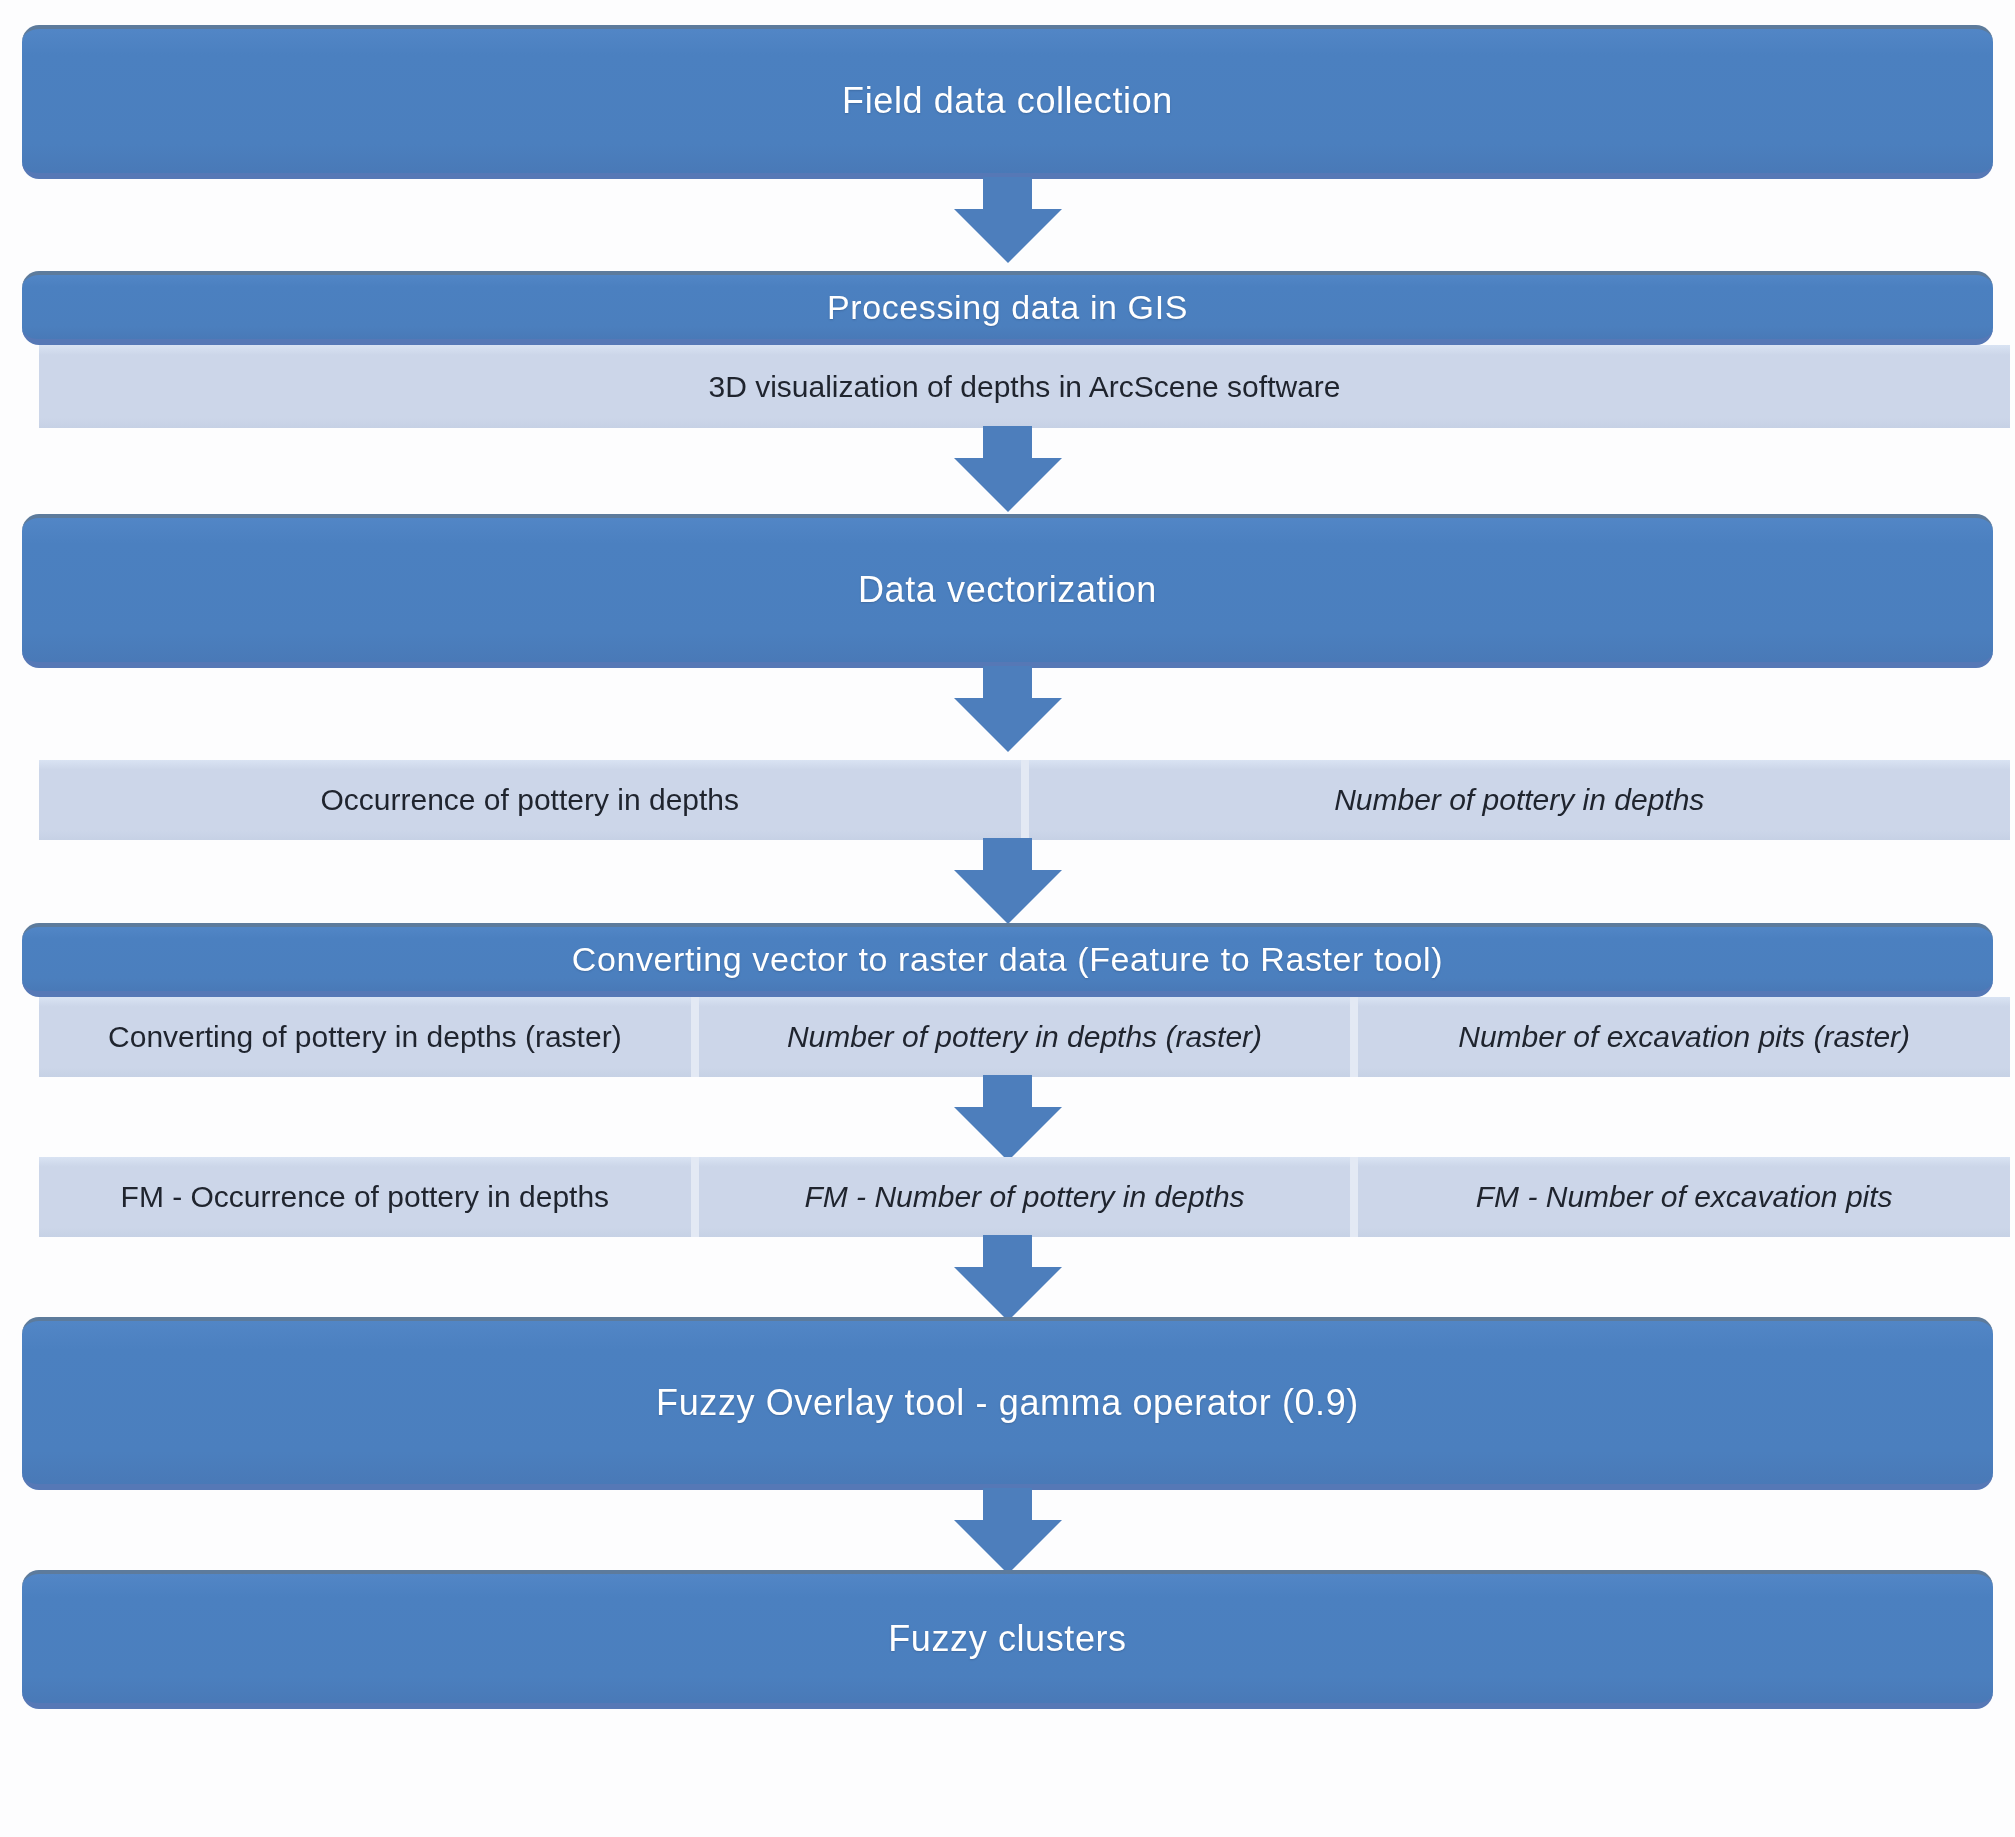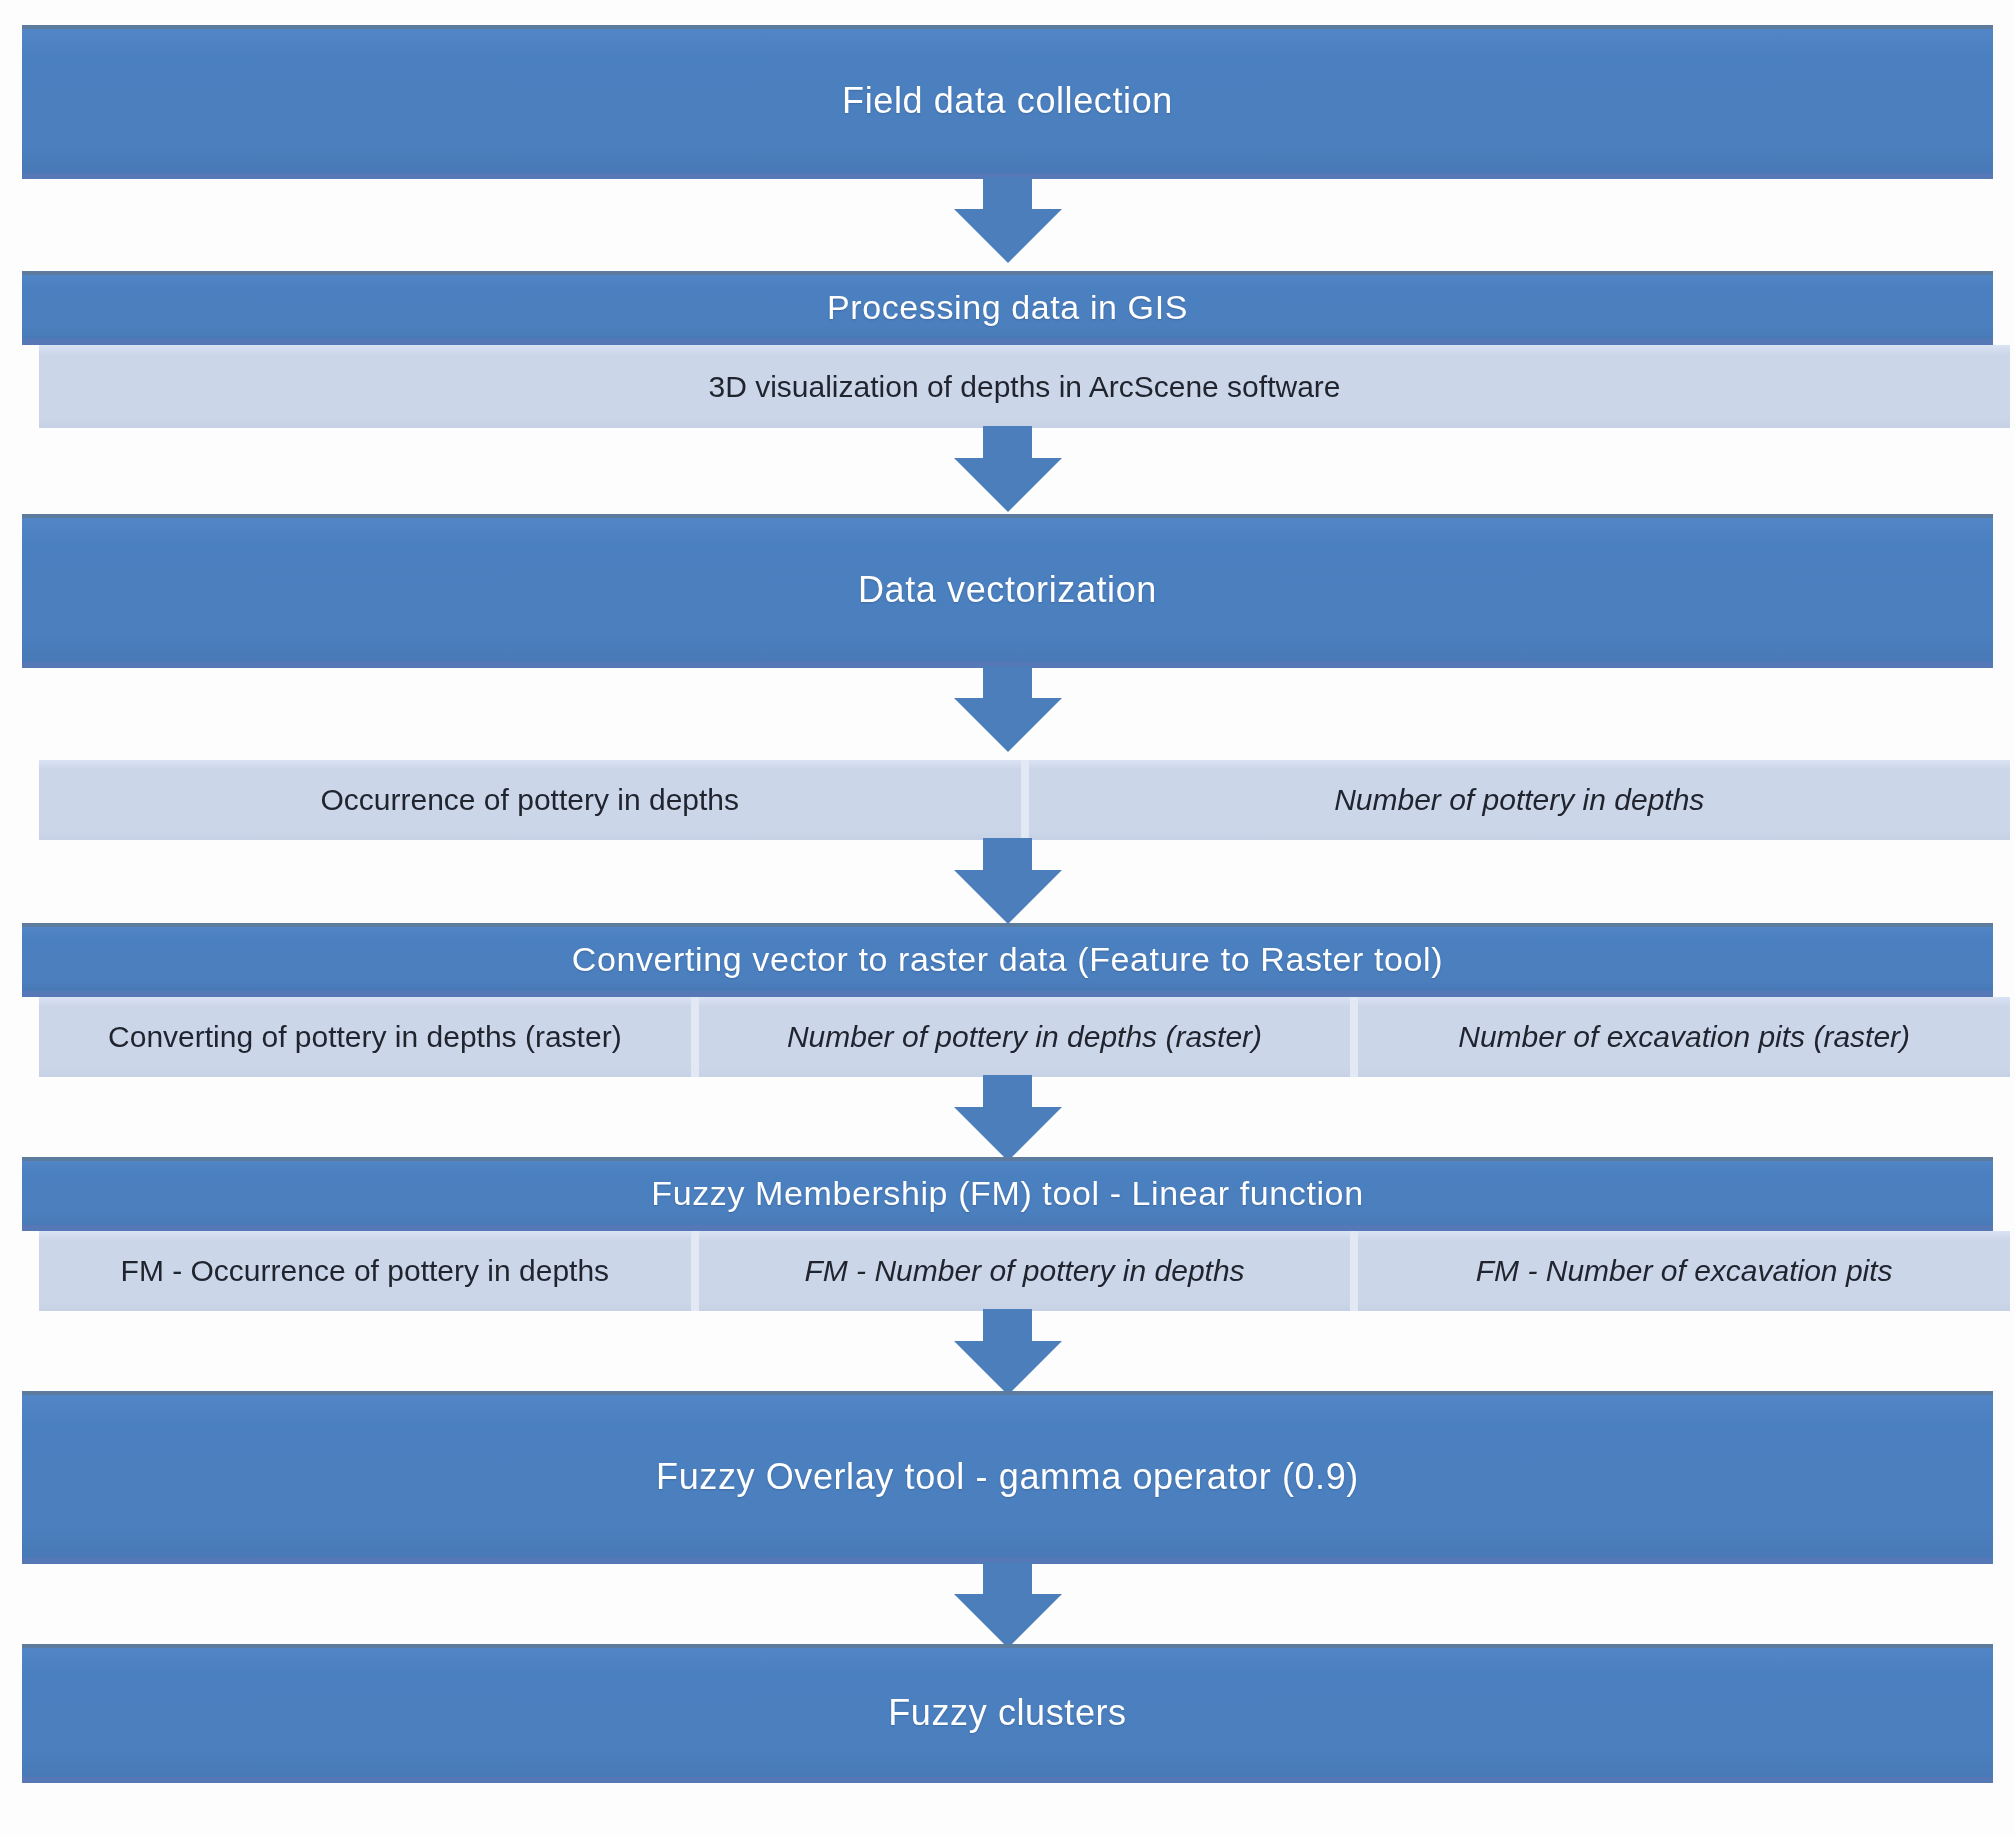--- a/index.html
+++ b/index.html
@@ -29,20 +29,21 @@
   }
   .step{width:100%;display:flex;flex-direction:column;}
   
   .hdr{
     width:100%;
     display:flex;align-items:center;justify-content:center;
     background:linear-gradient(180deg,#5286c6 0%,#4b80c0 18%,#4b7fbe 80%,#4979b7 100%);
     border-top:4.3px solid var(--hdr-top);
     border-bottom:6.2px solid var(--hdr-bottom);
     color:#ffffff;
+    border-radius:17px;
   }
   .hdr .t{
     font-size:36px;
     letter-spacing:0.6px;
     text-align:center;
     text-shadow:0 1.2px 1.8px rgba(40,70,110,.35);
   }
   .h250{height:154px;}
   .h235{height:173px;}
   .h195{height:139px;}
@@ -162,23 +163,20 @@
   </div>
 
   <div class="gap g130">
     <div class="arrow">
       <div class="stem"></div>
         <div class="head"></div>
     </div>
   </div>
 
   <div class="step">
-    <div class="hdr h120">
-      <div class="t">Fuzzy Membership (FM) tool - Linear function</div>
-    </div>
     <div class="subrow sr130">
       <div class="subcell">FM - Occurrence of pottery in depths</div>
       <div class="subcell">FM - Number of pottery in depths</div>
       <div class="subcell">FM - Number of excavation pits</div>
     </div>
   </div>
 
   <div class="gap g130">
     <div class="arrow">
       <div class="stem"></div>

